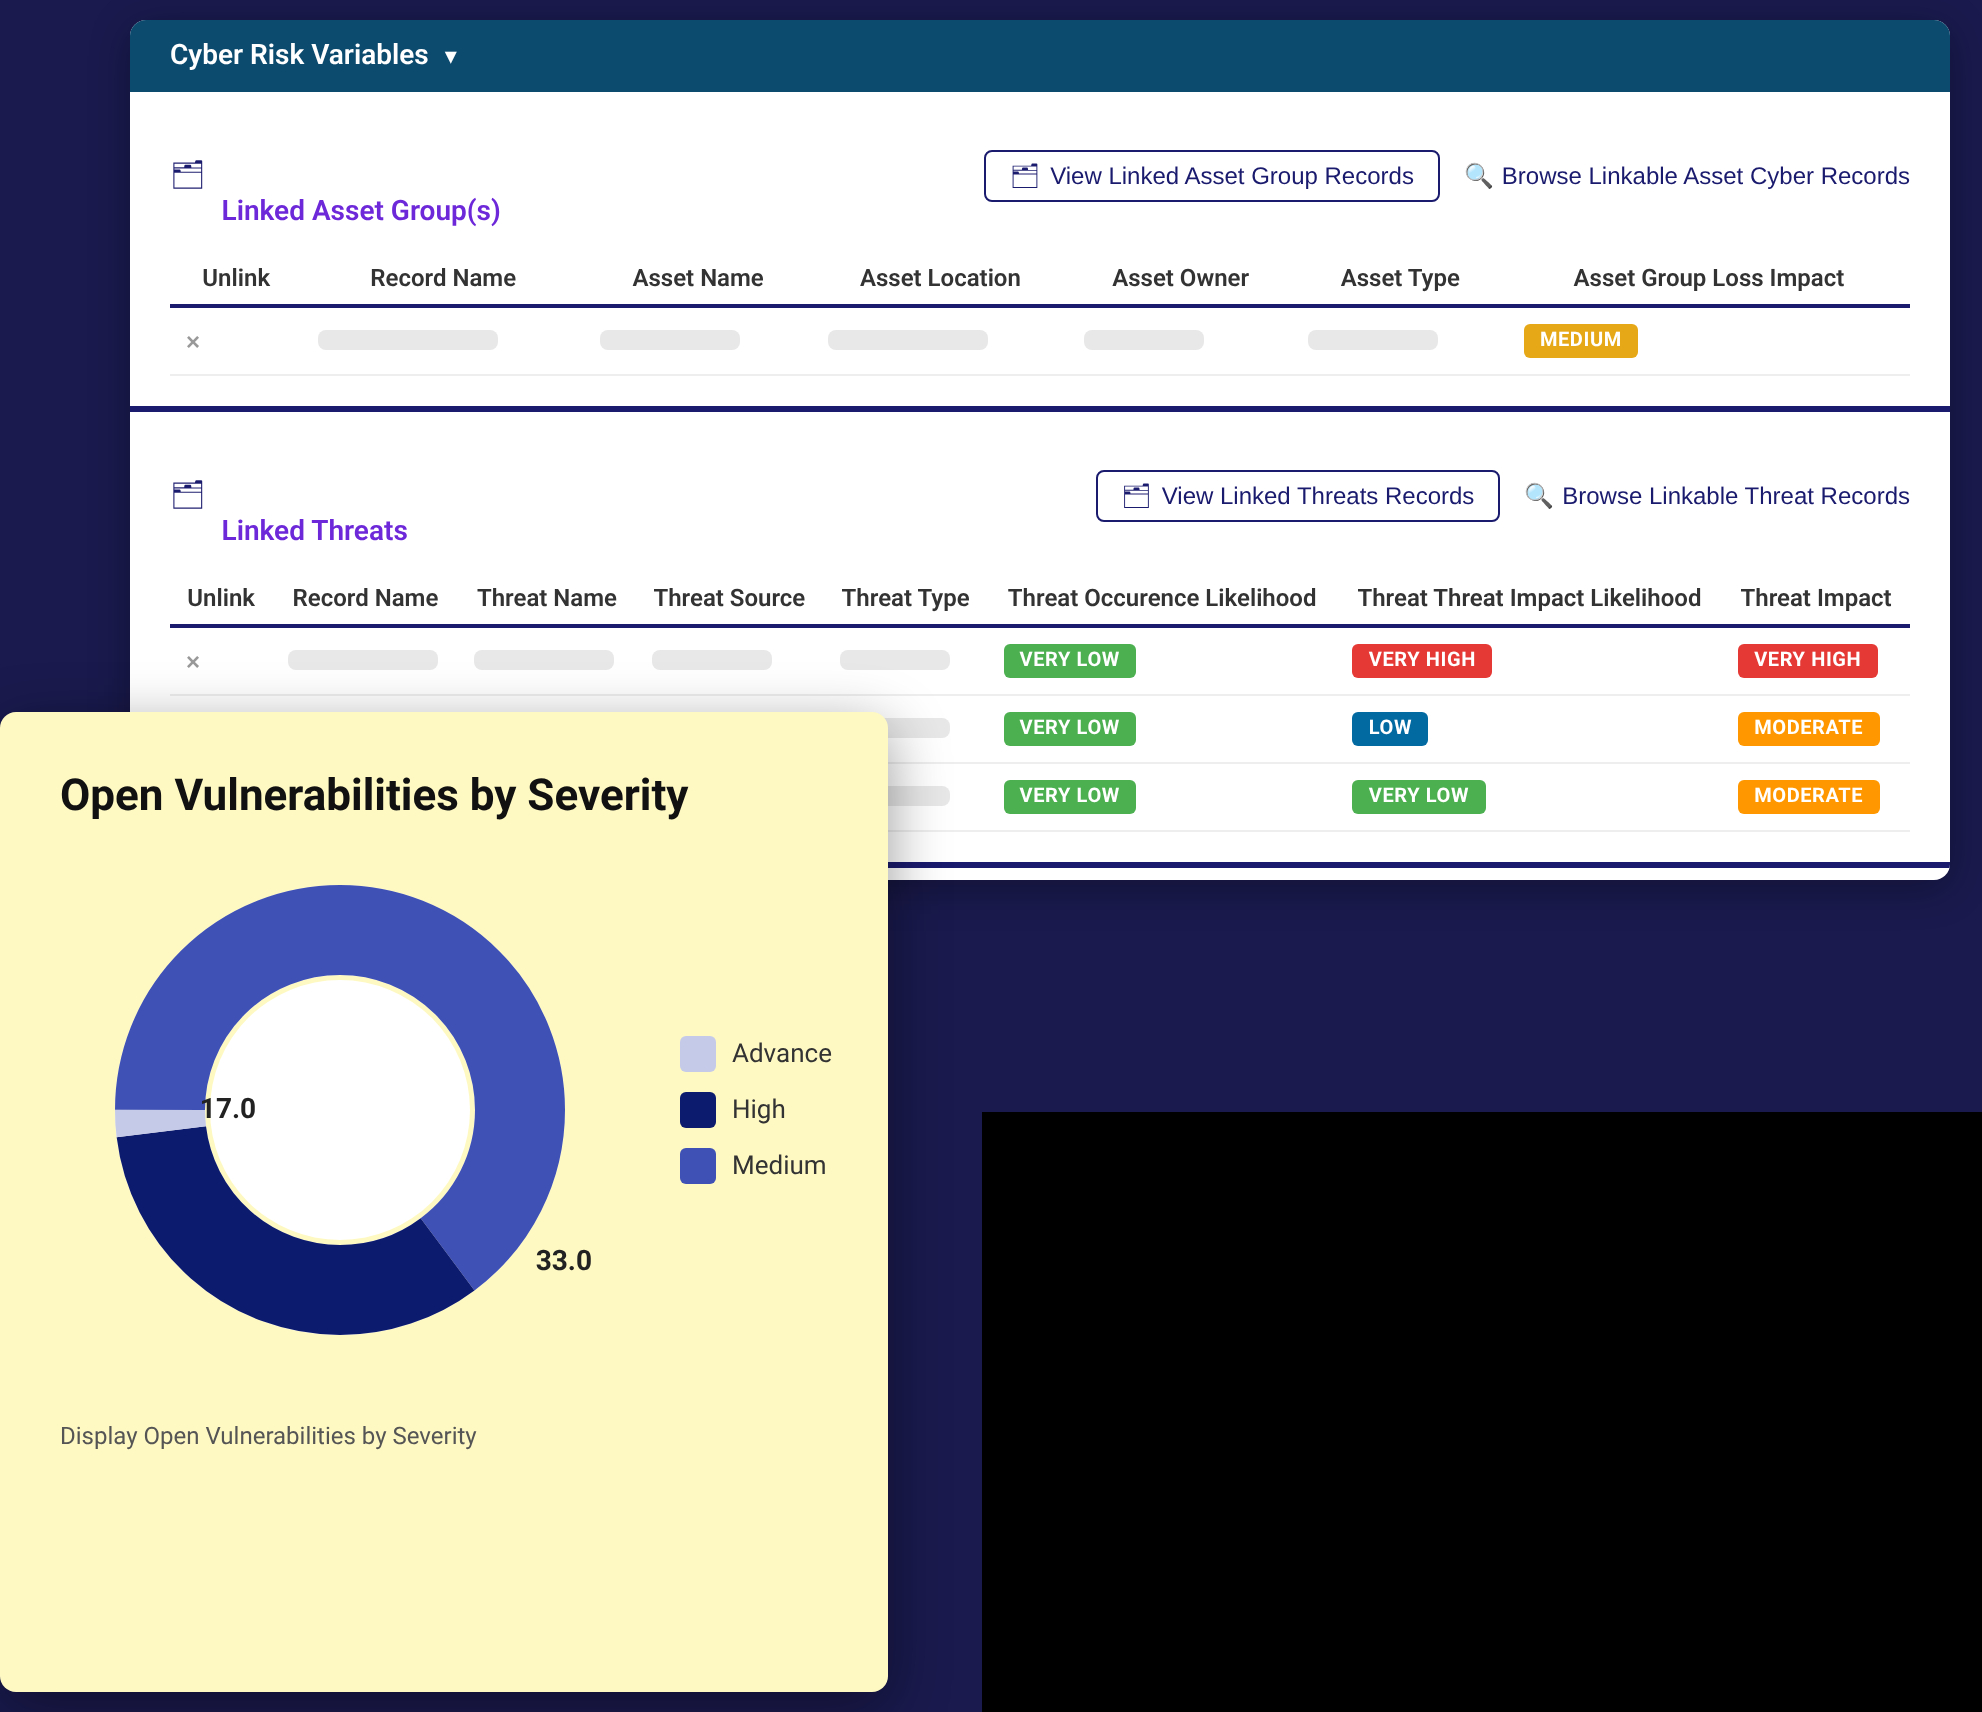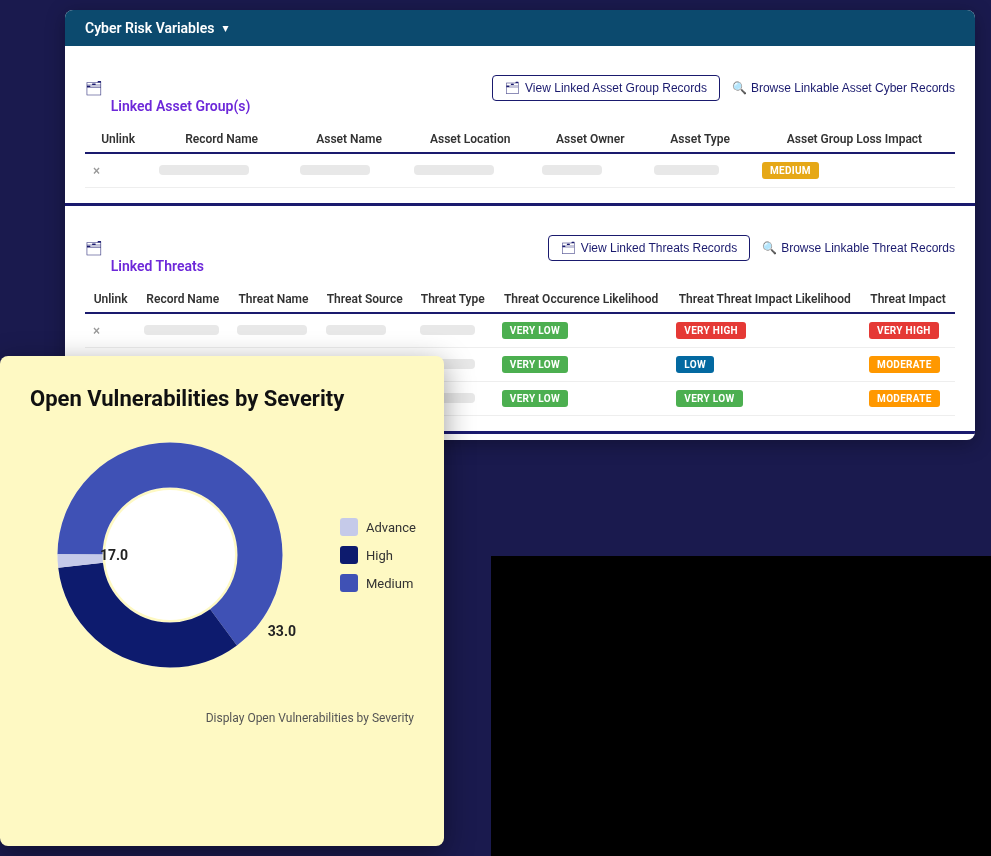--- a/index.html
+++ b/index.html
@@ -243,21 +243,21 @@
     }
 
     .legend-color {
       width: 18px;
       height: 18px;
       border-radius: 3px;
       flex-shrink: 0;
     }
 
     .chart-footer {
-      text-align: right;
+      text-align: left;
       font-size: 12px;
       color: #555;
       margin-top: 16px;
     }
 
     
     .black-area {
       position: absolute;
       bottom: 0;
       right: 0;

